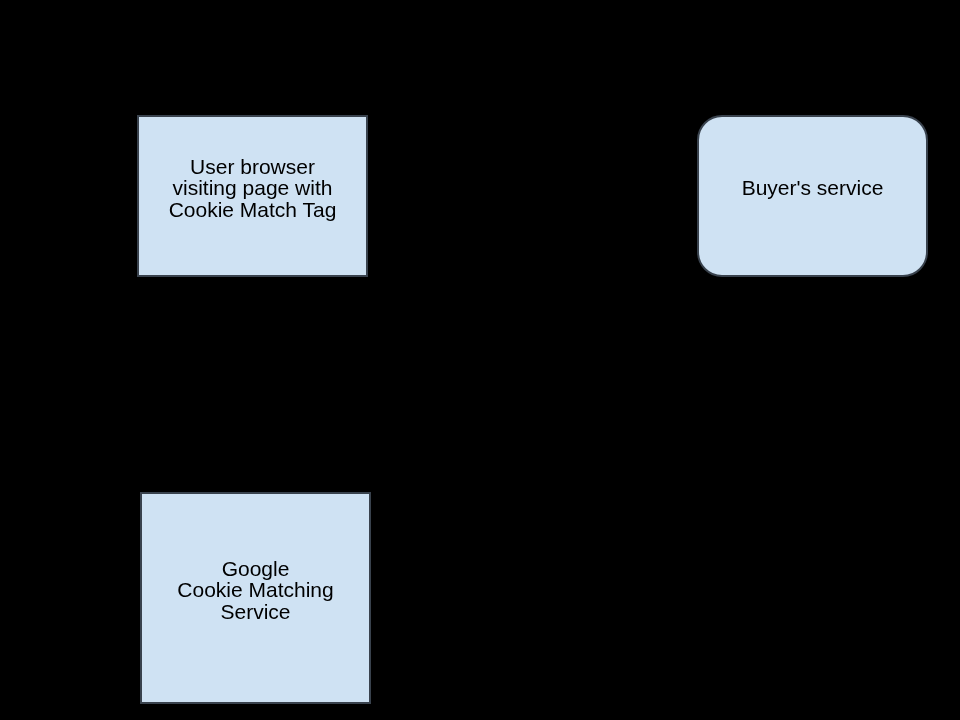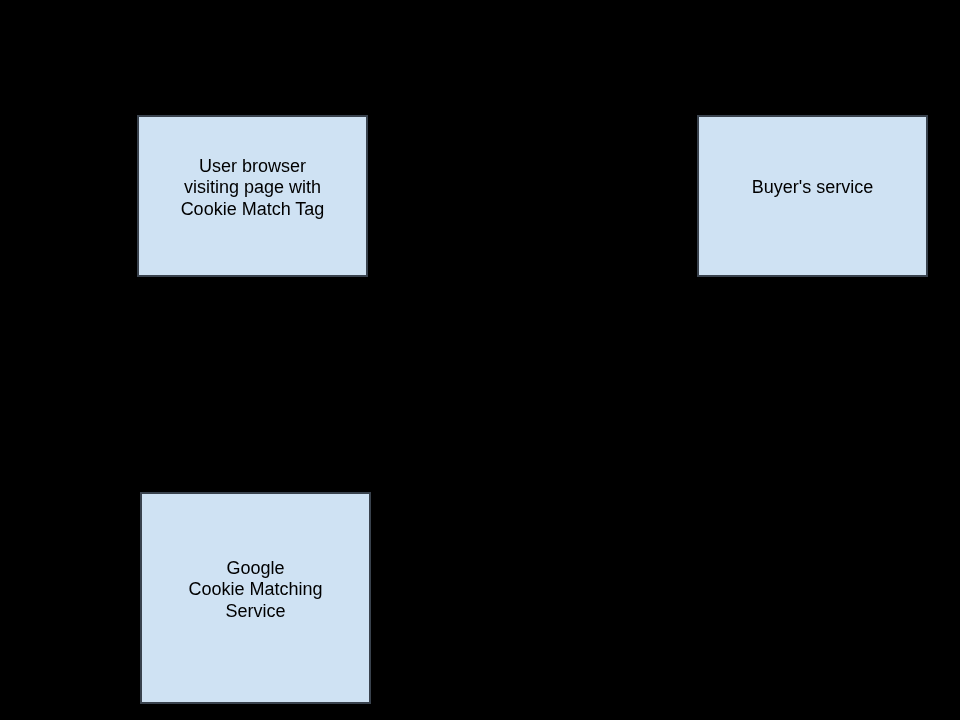--- a/index.html
+++ b/index.html
@@ -24,37 +24,38 @@
     box-sizing: border-box;
     background: #cfe2f3;
     border: 2px solid #39424d;
     display: flex;
     align-items: center;
     justify-content: center;
     text-align: center;
     
     padding: 0 8px 16px 8px;
     color: #000000;
-    font-size: 18px;
+    font-size: 21px;
     line-height: 21.5px;
   }
   .node-label {
     white-space: pre-line;
   }
   .node-user-browser {
     left: 137px;
     top: 115px;
     width: 231px;
     height: 162px;
   }
   .node-buyers-service {
     left: 697px;
     top: 115px;
     width: 231px;
     height: 162px;
+    border-radius: 25px;
   }
   .node-google-cookie-matching {
     left: 140px;
     top: 492px;
     width: 231px;
     height: 212px;
   }
 </style>
 </head>
 <body>

